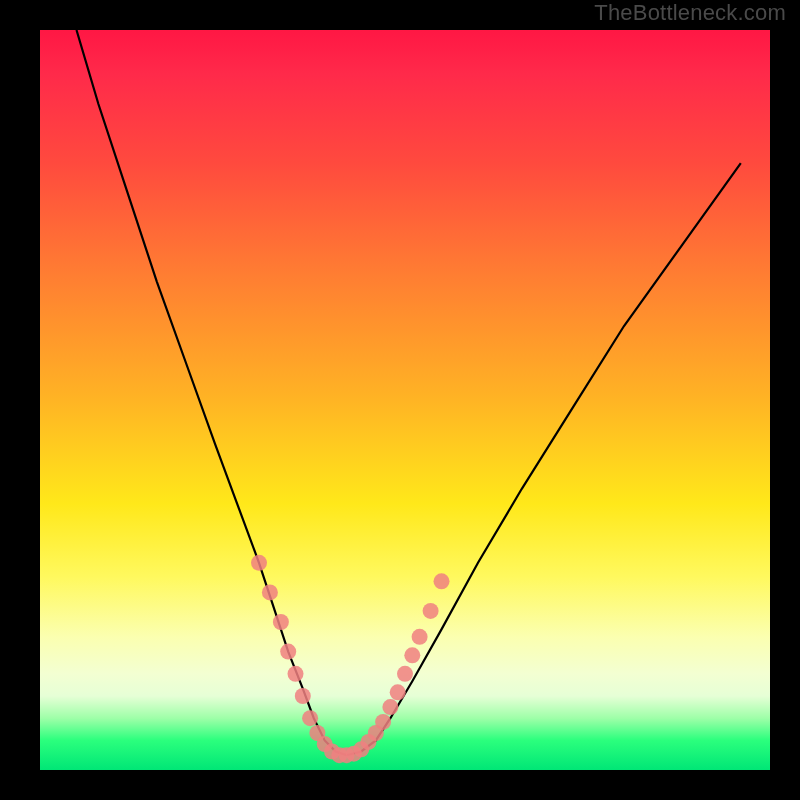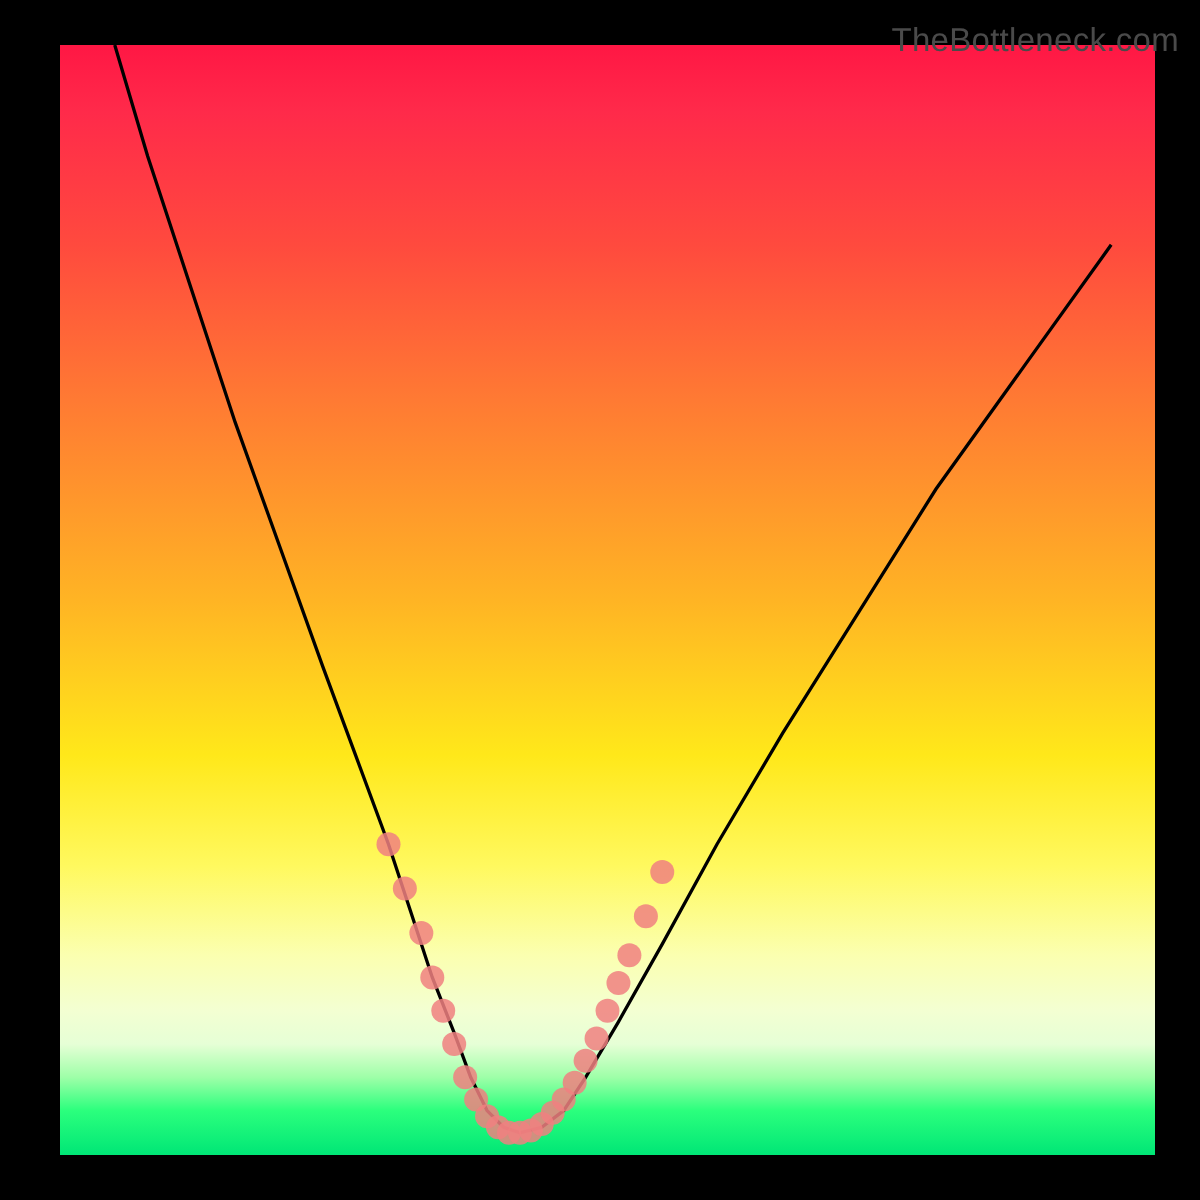--- a/index.html
+++ b/index.html
@@ -38,21 +38,21 @@
       #fbffb0 82%,
       #f3ffd2 87%,
       #e6ffd6 90%,
       #9effa8 93%,
       #2bff7d 96%,
       #00e676 100%
     );
   }
   .watermark {
     position: absolute;
-    top: 14px;
+    top: 0;
     right: 14px;
     color: #4a4a4a;
     font-size: 22px;
     letter-spacing: 0.2px;
     font-weight: 500;
     text-align: center;
   }
   svg.overlay {
     position: absolute;
     left: 40px;

